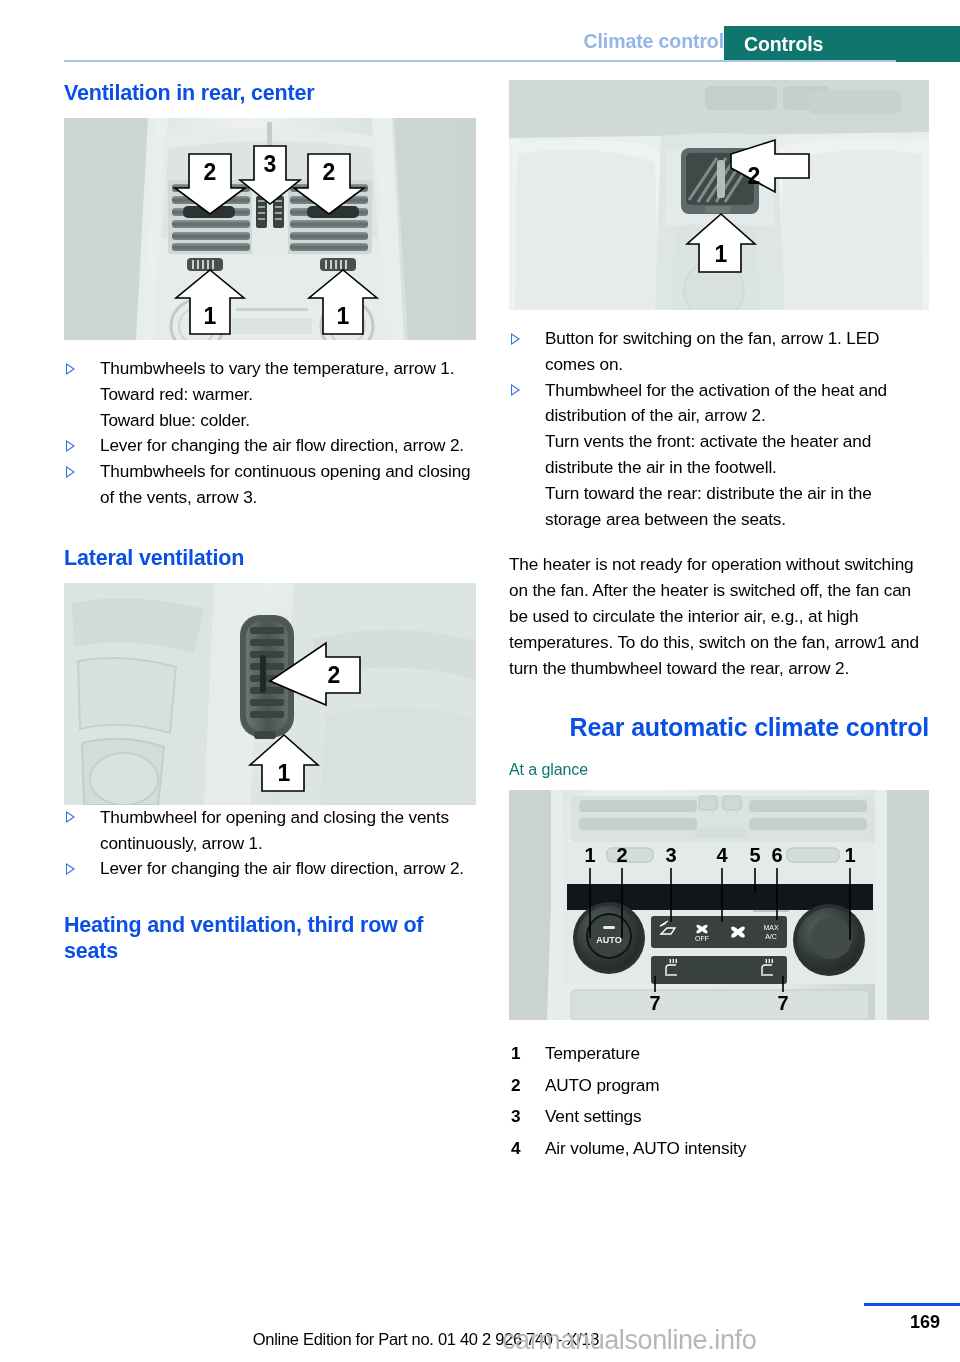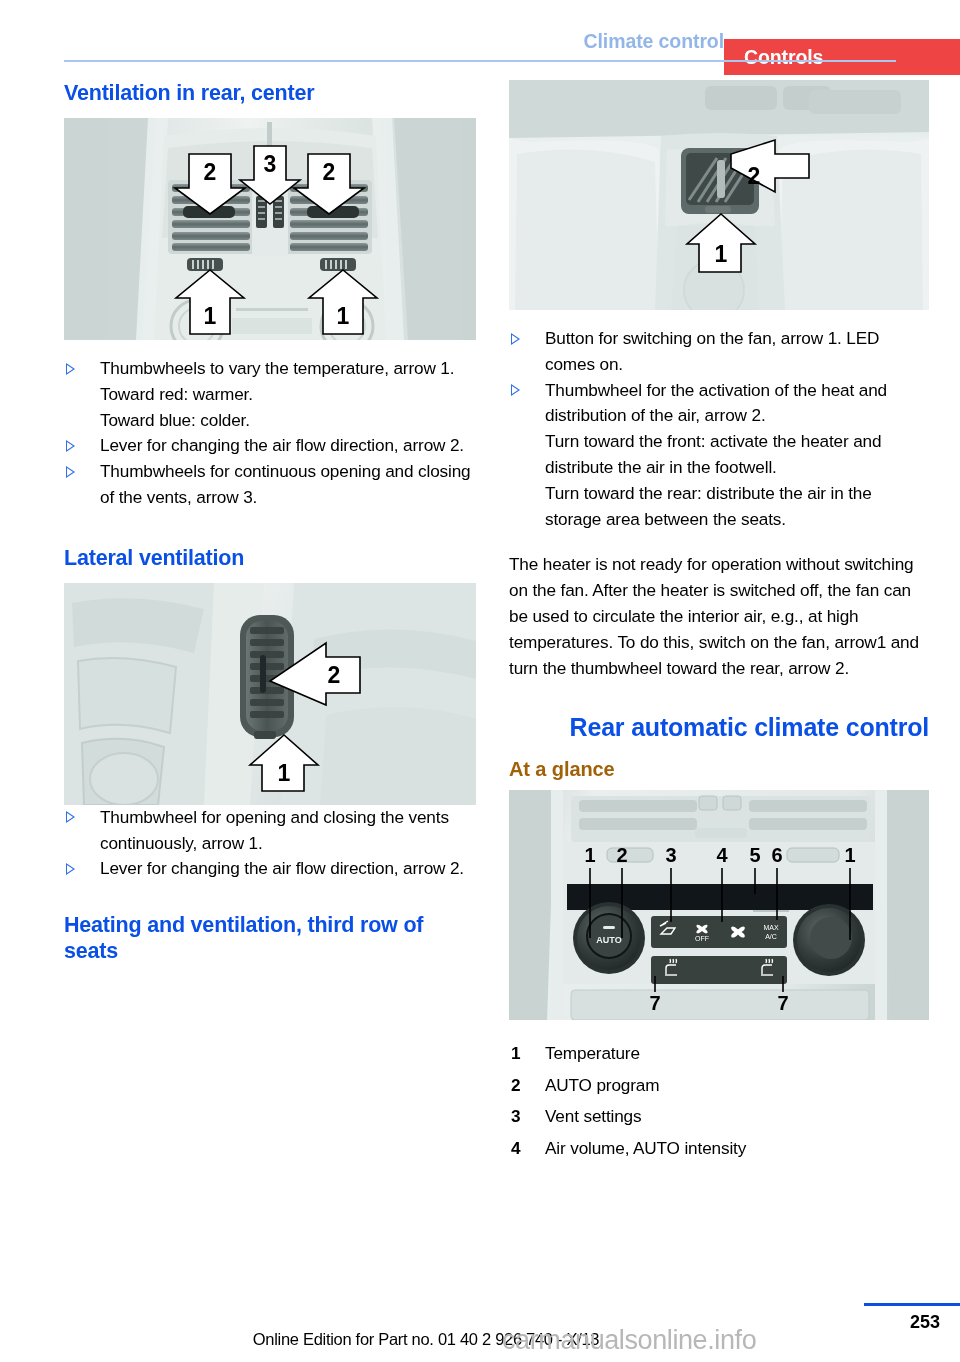--- a/index.html
+++ b/index.html
@@ -41,22 +41,21 @@
     color: #93b6e8;
     letter-spacing: -0.1px;
     white-space: nowrap;
   }
   .header-tab {
     position: absolute;
     right: 0;
     top: 26px;
     width: 236px;
     height: 36px;
-    background: #ef4444;
-    margin-top: 13px;
+    background: #0f766e;
   }
   .header-tab-label {
     position: absolute;
     left: 20px;
     top: 7px;
     font-size: 19.5px;
     font-weight: bold;
     color: #ffffff;
     letter-spacing: -0.1px;
     white-space: nowrap;
@@ -74,23 +73,23 @@
   
   h1.sec {
     font-size: 21.5px;
     font-weight: bold;
     color: #0a50e6;
     margin: 0 0 12px 0;
     line-height: 26px;
     letter-spacing: -0.2px;
   }
   h2.sub {
-    font-size: 20px;
-    font-weight: bold;
-    color: #a16207;
+    font-size: 16px;
+    font-weight: normal;
+    color: #0f766e;
     margin: 0 0 9px 0;
     line-height: 23px;
     letter-spacing: -0.1px;
   }
   h1.big {
     font-size: 25px;
     font-weight: bold;
     color: #0a50e6;
     margin: 0 0 12px 0;
     line-height: 29px;
@@ -478,21 +477,21 @@
   <ul class="bullets" style="margin-top:16px;">
     <li>
       <span class="tri"></span>
       <span>Button for switching on the fan, arrow 1. LED comes on.</span>
     </li>
     <li>
       <span class="tri"></span>
       <span>Thumbwheel for the activation of the heat and distribution of the air, arrow 2.</span>
     </li>
     <li style="padding-left:36px;">
-      <span>Turn toward the front: activate the heater and distribute the air in the footwell.</span>
+      <span>Turn vents the front: activate the heater and distribute the air in the footwell.</span>
     </li>
     <li style="padding-left:36px;">
       <span>Turn toward the rear: distribute the air in the storage area between the seats.</span>
     </li>
   </ul>
 
   <p class="body" style="margin-top:20px;">The heater is not ready for operation without switching on the fan. After the heater is switched off, the fan can be used to circulate the interior air, e.g., at high temperatures. To do this, switch on the fan, arrow1 and turn the thumbwheel toward the rear, arrow 2.</p>
 
   <h1 class="big" style="margin-top:32px;text-align:right;">Rear automatic climate control</h1>
 
@@ -626,15 +625,15 @@
       <span>Vent settings</span>
     </li>
     <li>
       <span class="num">4</span>
       <span>Air volume, AUTO intensity</span>
     </li>
   </ol>
 </div>
 
 <div class="footer-rule"></div>
-<div class="page-num">253</div>
+<div class="page-num">169</div>
 <div class="footer-text">Online Edition for Part no. 01 40 2 926 740 - X/13</div>
 <div class="watermark">carmanualsonline.info</div>
 
 </body></html>

